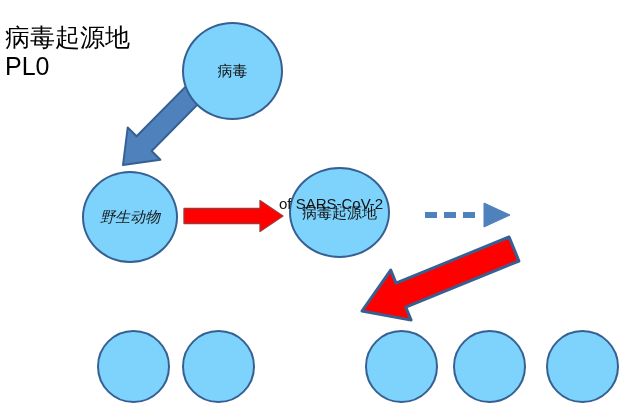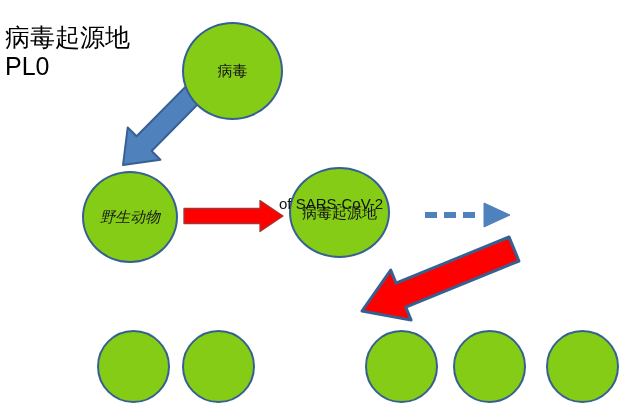--- a/index.html
+++ b/index.html
@@ -7,21 +7,21 @@
     width:639px;height:420px;position:relative;overflow:hidden;
     font-family:"Liberation Sans","DejaVu Sans",sans-serif;
     -webkit-font-smoothing:antialiased;
   }
   #canvas{position:absolute;left:0;top:0;width:639px;height:420px;}
   #arrow-layer{position:absolute;left:0;top:0;z-index:1;}
   .node{
     position:absolute;z-index:2;
     border:2px solid var(--node-stroke,#376092);
     border-radius:50%;
-    background:#84cc16;
+    background:#7dd3fc;
     display:flex;align-items:center;justify-content:center;
     box-sizing:border-box;
     color:#000;
   }
   .node-label{
     font-size:15px;line-height:1.15;color:#161616;white-space:nowrap;
   }
   .title{
     position:absolute;left:5px;top:23px;z-index:3;
     font-size:25px;line-height:29px;color:#000000;

